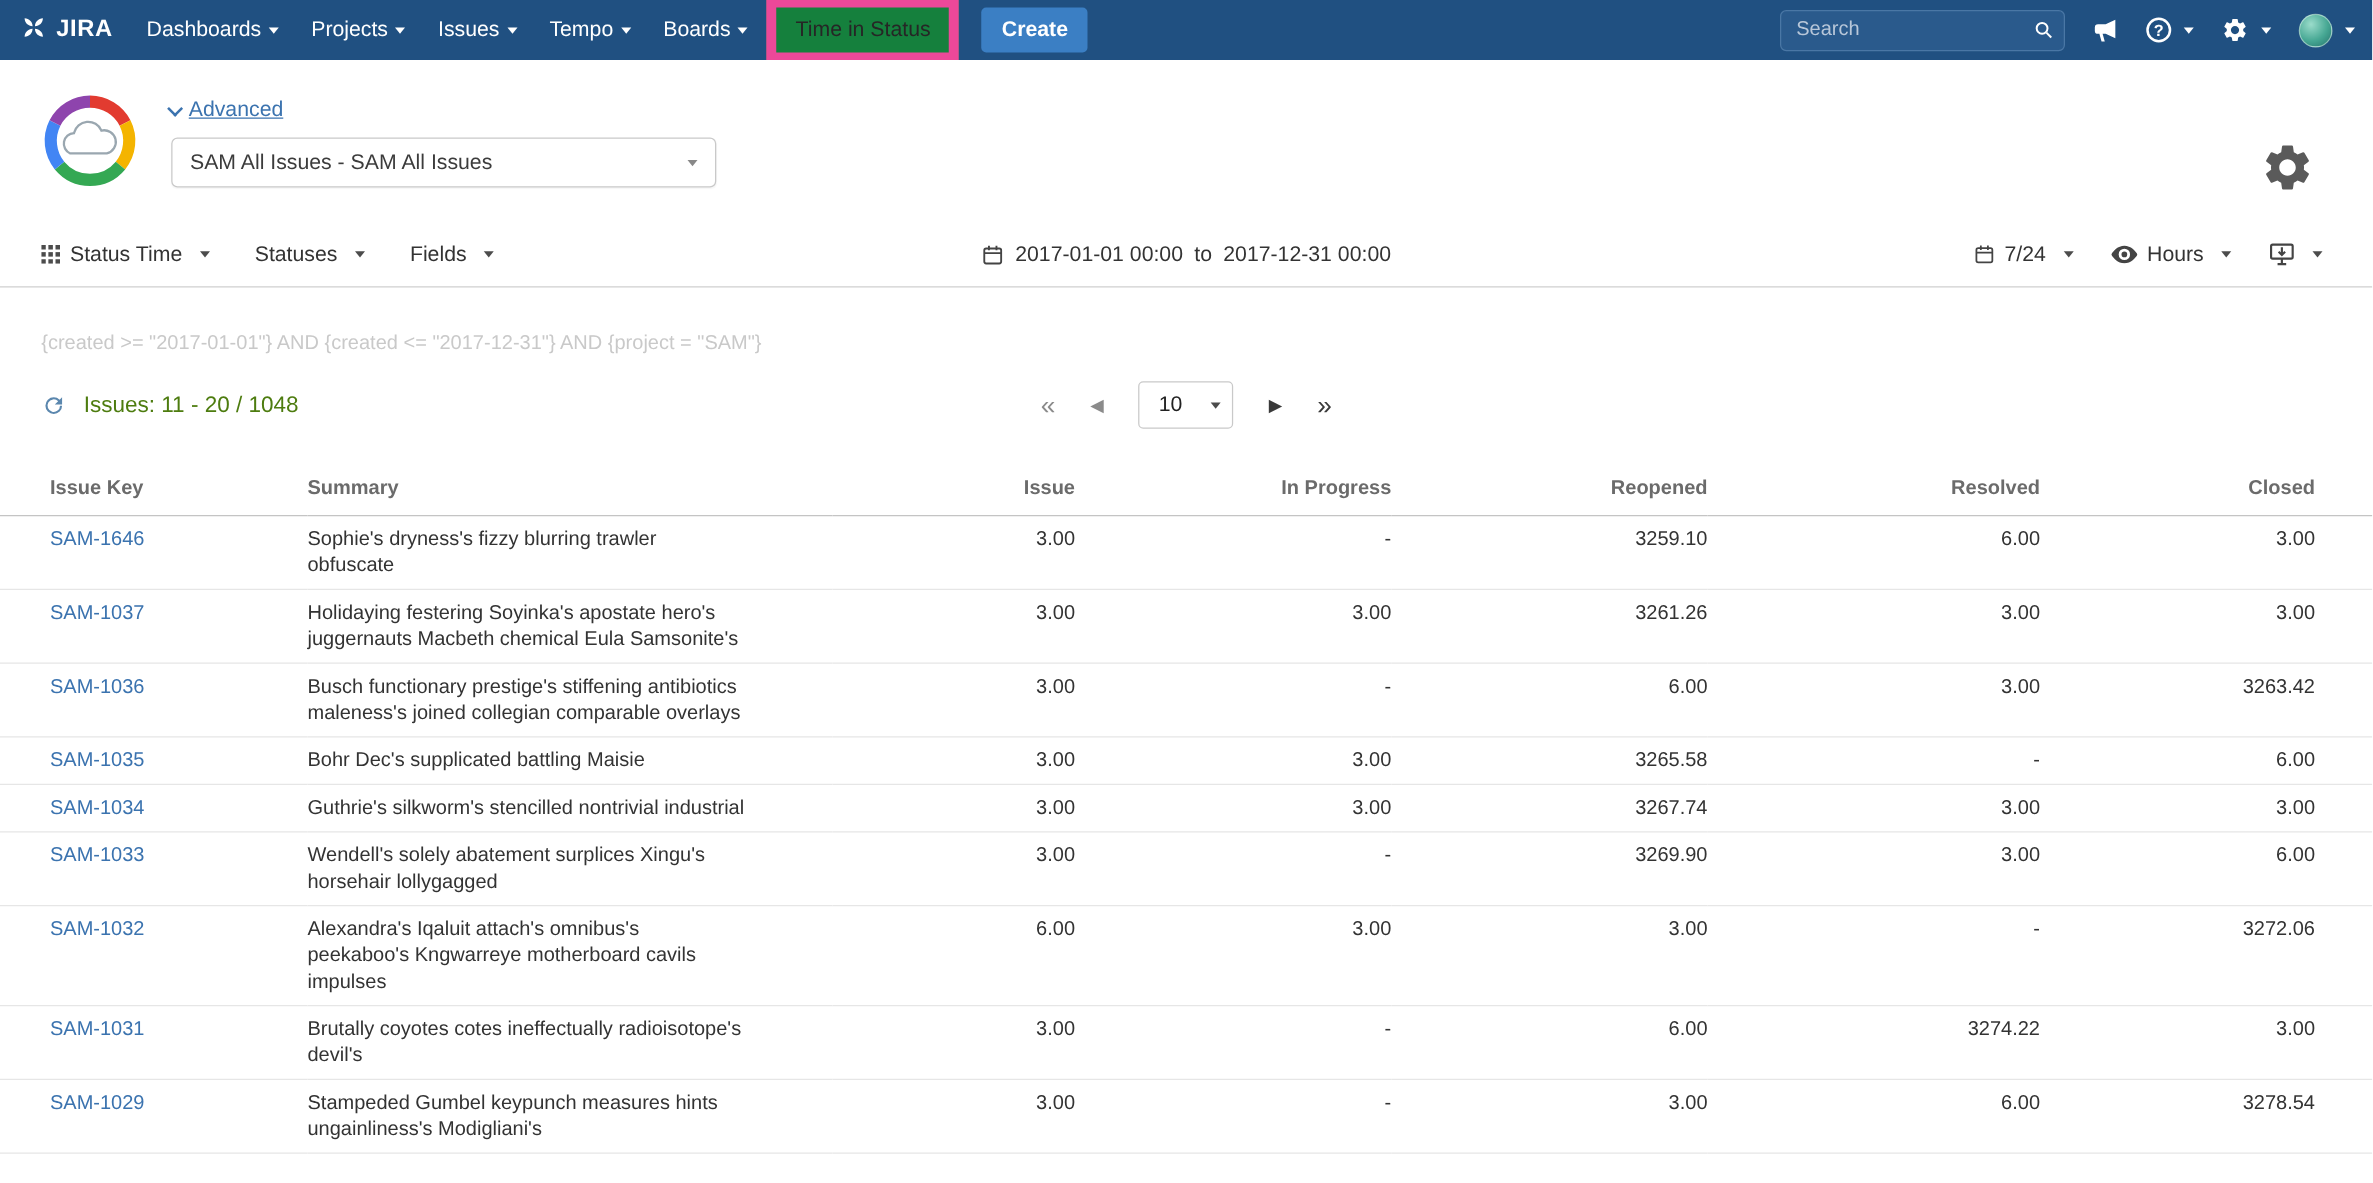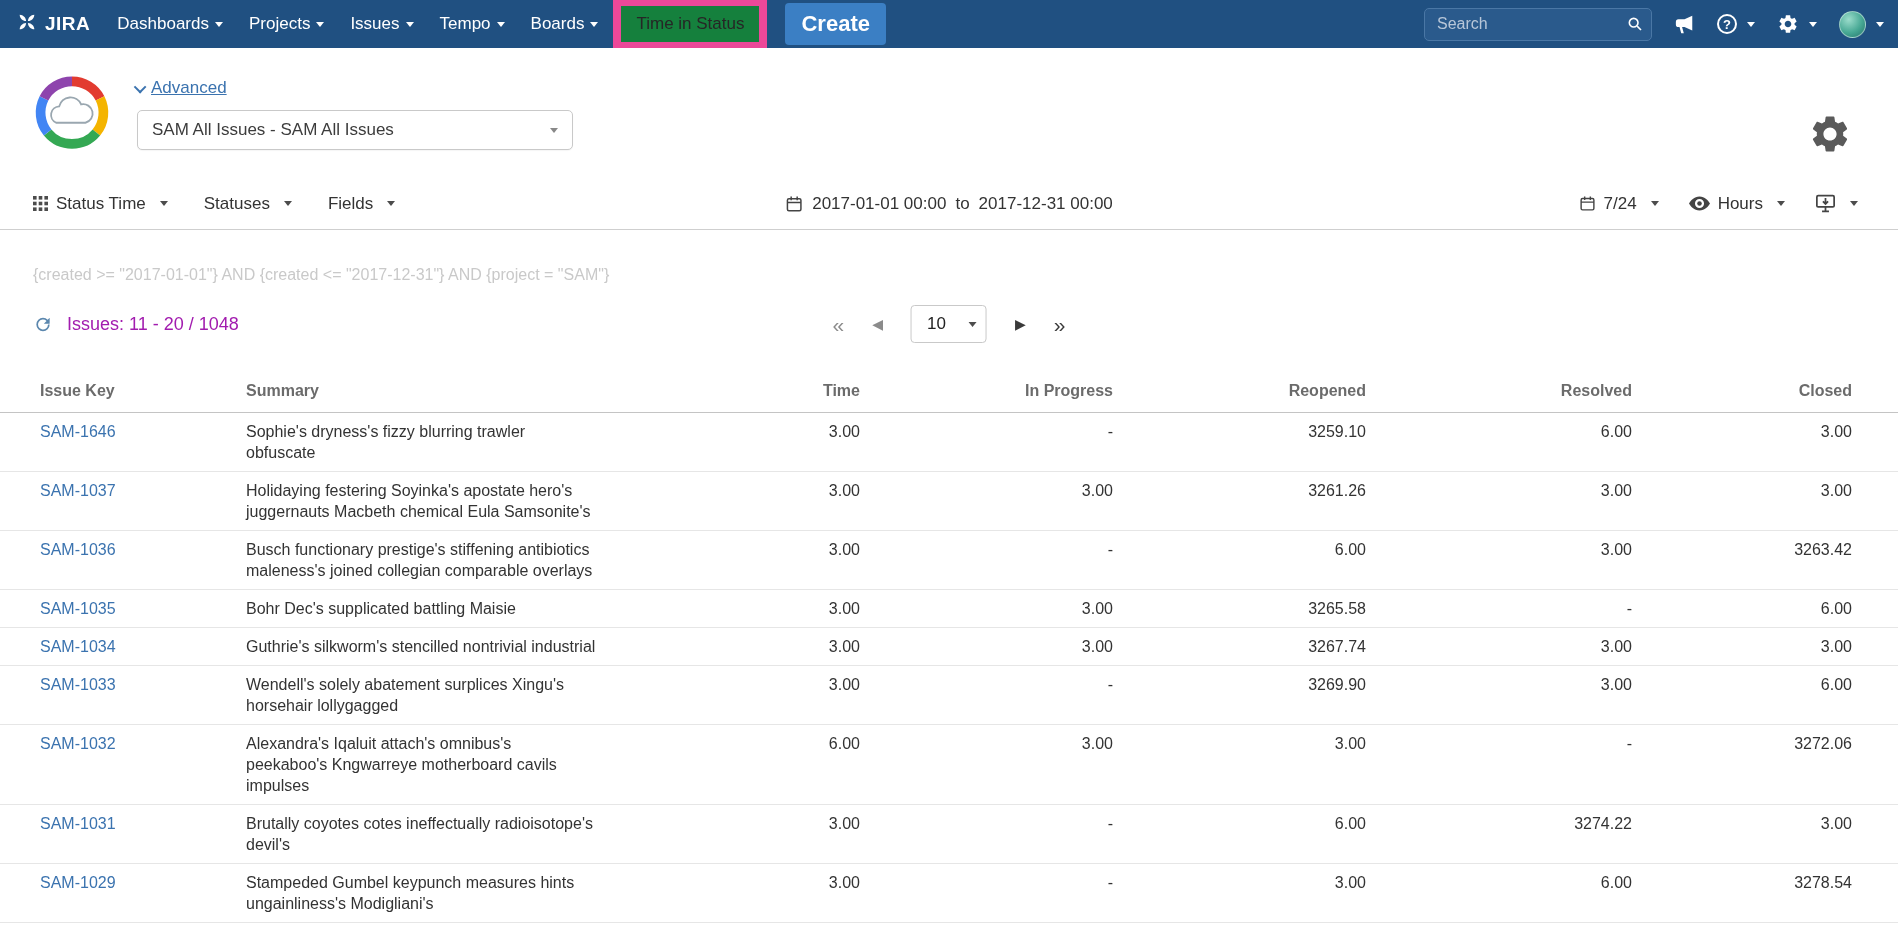--- a/index.html
+++ b/index.html
@@ -10,21 +10,21 @@
   
   .navbar { height:48px; background:#205081; display:flex; align-items:center; padding:0 14px 0 16px; color:#fff; }
   .brand { display:flex; align-items:center; gap:7px; margin-right:14px; cursor:pointer; }
   .brand-text { font-size:19px; font-weight:bold; letter-spacing:.5px; }
   .nav-item { display:flex; align-items:center; padding:0 13px; height:44px; font-size:17px; cursor:pointer; white-space:nowrap; }
   .nav-item-active { background:#15803d; color:#262626; height:36px; padding:0 15px; border:8px solid #ec4899; box-sizing:content-box; margin:0 2px; }
   .caret { display:inline-block; width:0; height:0; border-left:4.5px solid transparent; border-right:4.5px solid transparent; margin-left:6px; }
   .caret-white { border-top:5px solid #fff; }
   .caret-gray  { border-top:5px solid #888; }
   .caret-dark  { border-top:5px solid #4c4c4c; }
-  .create-btn { margin-left:16px; background:#3b7fc4; color:#fff; font-weight:bold; font-size:22px; border:none; border-radius:4px; padding:8px 16px; cursor:pointer; font-family:inherit; }
+  .create-btn { margin-left:16px; background:#3b7fc4; color:#fff; font-weight:bold; font-size:17px; border:none; border-radius:4px; padding:8px 16px; cursor:pointer; font-family:inherit; }
   .nav-right { margin-left:auto; display:flex; align-items:center; gap:22px; }
   .search-box { position:relative; }
   .search-input { width:228px; height:33px; background:#2a5a8c; border:1px solid #4a77a5; border-radius:5px; color:#fff; padding:0 34px 0 12px; font-size:16px; font-family:inherit; }
   .search-input::placeholder { color:#b8c7d9; }
   .search-icon { position:absolute; right:9px; top:8px; cursor:pointer; }
   .icon-with-caret { display:flex; align-items:center; gap:4px; cursor:pointer; }
   .help-circle { width:20px; height:20px; border:2px solid #fff; border-radius:50%; display:flex; align-items:center; justify-content:center; font-size:13px; font-weight:bold; color:#fff; }
   .avatar { display:inline-block; width:27px; height:27px; border-radius:50%; background:radial-gradient(circle at 35% 30%, #9bdccb, #47a894 55%, #23726b); border:1px solid rgba(255,255,255,.45); }
   .nav-ic { display:flex; align-items:center; cursor:pointer; }
 
@@ -41,21 +41,21 @@
   .toolbar { height:52px; display:flex; align-items:center; padding:0 40px 0 33px; border-bottom:1px solid #cfcfcf; position:relative; font-size:17px; color:#333; background:#fff;justify-content:space-between; }
   .tb-left { display:flex; gap:36px; align-items:center; }
   .tb-group { display:flex; align-items:center; gap:8px; cursor:pointer; white-space:nowrap; }
   .tb-center { position:absolute; left:50%; transform:translateX(-50%); display:flex; align-items:center; gap:9px; font-size:17px; }
   .tb-right { margin-left:auto; display:flex; gap:30px; align-items:center; }
 
   
   .jql-query { margin:36px 0 0 33px; color:#c9c9c9; font-size:16px; }
   .results-bar { position:relative; margin-top:18px; height:44px; }
   .results-left { position:absolute; left:33px; top:50%; transform:translateY(-50%); display:flex; align-items:center; gap:14px; }
-  .results-count { font-size:18px; color:#a21caf; }
+  .results-count { font-size:18px; color:#4d7c0f; }
   .refresh-btn { cursor:pointer; display:flex; align-items:center; }
   .pagination { position:absolute; left:50%; top:50%; transform:translate(-50%,-50%); display:flex; align-items:center; gap:28px; }
   .page-arrow { font-size:21px; cursor:pointer; line-height:1; user-select:none; }
   .page-arrow.small { font-size:14px; }
   .arrow-muted { color:#8b8b8b; }
   .arrow-dark { color:#3a3a3a; }
   .page-size-select { width:76px; height:38px; border:1px solid #c9c9c9; border-radius:4px; background:#fff; display:flex; align-items:center; justify-content:space-between; padding:0 9px 0 15px; font-size:17px; color:#222; cursor:pointer; }
 
   
   .issues-table { width:100%; border-collapse:collapse; margin-top:26px; table-layout:fixed; font-size:16px; }
@@ -278,21 +278,21 @@
         <col style="width:194px">
       <col style="width:253px">
         <col style="width:253px">
         <col style="width:266px">
         <col style="width:266px">
     </colgroup>
     <thead>
       <tr>
         <th class="th-key">Issue Key</th>
         <th>Summary</th>
-        <th class="num">Time</th>
+        <th class="num">Issue</th>
         <th class="num">In Progress</th>
         <th class="num">Reopened</th>
         <th class="num">Resolved</th>
         <th class="num last">Closed</th>
       </tr>
     </thead>
     <tbody>
         <tr>
       <td class="col-key"><a>SAM-1646</a></td>
       <td class="col-summary">

